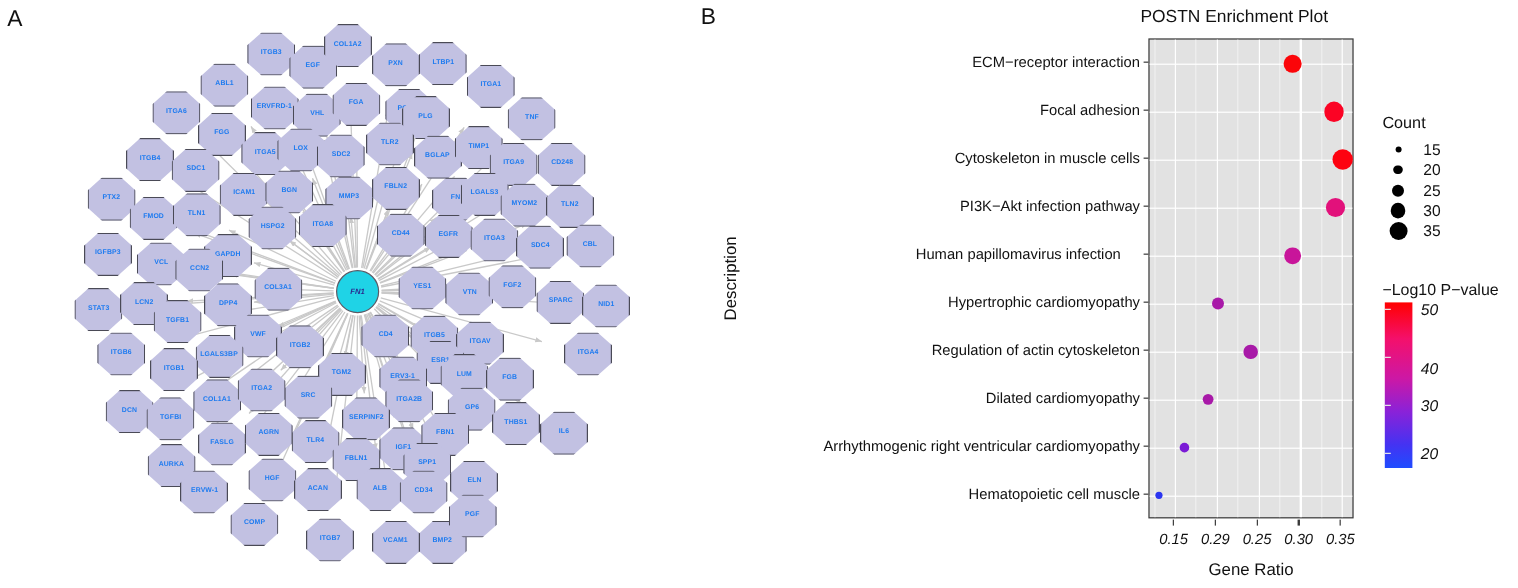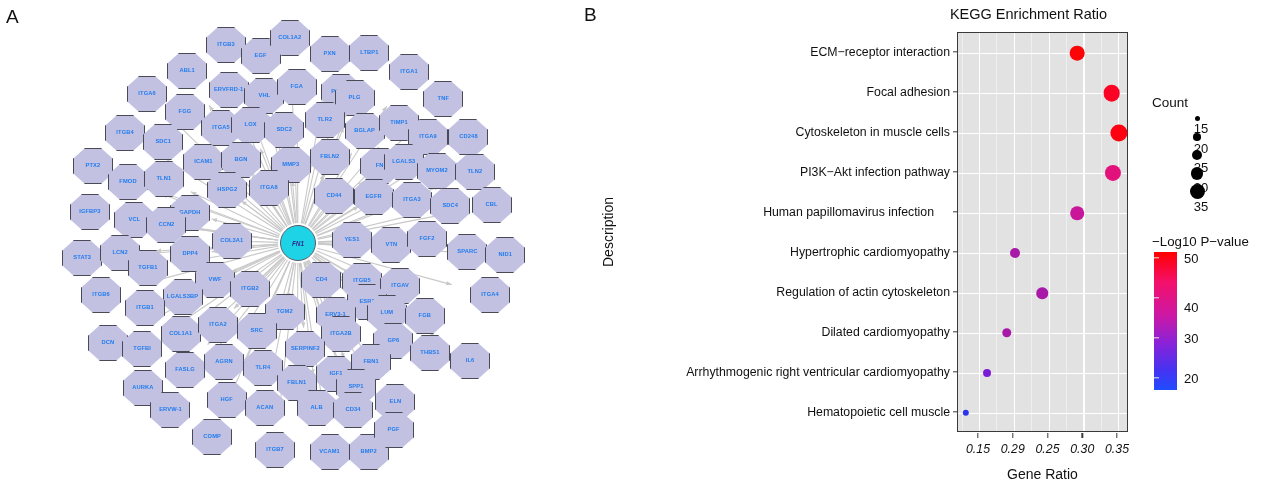--- a/index.html
+++ b/index.html
@@ -45,28 +45,28 @@
   .x-label{position:absolute;font-size:12.3px;color:#111;transform:translateX(-50%);
       white-space:nowrap;font-style:italic;}
   #x-axis-title{position:absolute;left:957px;top:466px;width:171px;text-align:center;
       font-size:14px;color:#111;}
   #y-axis-title{position:absolute;left:608px;top:232px;font-size:14px;color:#111;
       transform:translate(-50%,-50%) rotate(-90deg);white-space:nowrap;}
 
   
   #count-legend{position:absolute;left:1152px;top:95px;width:90px;}
   #count-legend .ltitle{font-size:13.5px;color:#111;margin-bottom:6px;}
-  .count-row{display:flex;align-items:center;height:17px;flex-direction:column;}
+  .count-row{display:flex;align-items:center;height:17px;}
   .count-swatch{width:26px;display:flex;align-items:center;justify-content:center;}
   .count-dot{background:#000;border-radius:50%;}
   .count-val{font-size:13px;color:#111;margin-left:8px;}
 
   #color-legend{position:absolute;left:1152px;top:234px;width:108px;}
   #color-legend .ltitle{font-size:13.3px;color:#111;white-space:nowrap;margin-bottom:3px;}
-  #colorbar-wrap{position:relative;height:138px;}
+  #colorbar-wrap{position:relative;height:138px;font-style:italic;}
   #colorbar{position:absolute;left:2px;top:0;width:23px;height:138px;
       background:linear-gradient(to bottom,#ff0000 0%,#f4106b 22%,#cc18a5 46%,
                  #8a22d8 66%,#4433f2 86%,#1f4cff 100%);}
   .cb-tick{position:absolute;left:2px;width:5px;height:1.4px;background:#e8e8e8;
       transform:translateY(-50%);}
   .cb-lab{position:absolute;left:32px;font-size:13px;color:#111;
       transform:translateY(-50%);}
 </style>
 </head>
 <body>
@@ -686,21 +686,21 @@
           <span class="lbl">FN1</span>
         </div>
       </div>
     </div>
 </div>
 
 <div id="kegg-panel"></div>
 
 <div class="panel-letter" id="panel-b-letter">B</div>
 
-<div id="kegg-title">KEGG Enrichment Ratio</div>
+<div id="kegg-title">POSTN Enrichment Plot</div>
 
 <div id="plot-panel">
   <div id="gridlines">
       <div class="grid-v" style="left: 21px;"></div>
       <div class="grid-v minor" style="left: 38.375px;"></div>
       <div class="grid-v" style="left: 55.75px;"></div>
       <div class="grid-v minor" style="left: 73.125px;"></div>
       <div class="grid-v" style="left: 90.5px;"></div>
       <div class="grid-v minor" style="left: 107.875px;"></div>
       <div class="grid-v" style="left: 125.25px;"></div>

